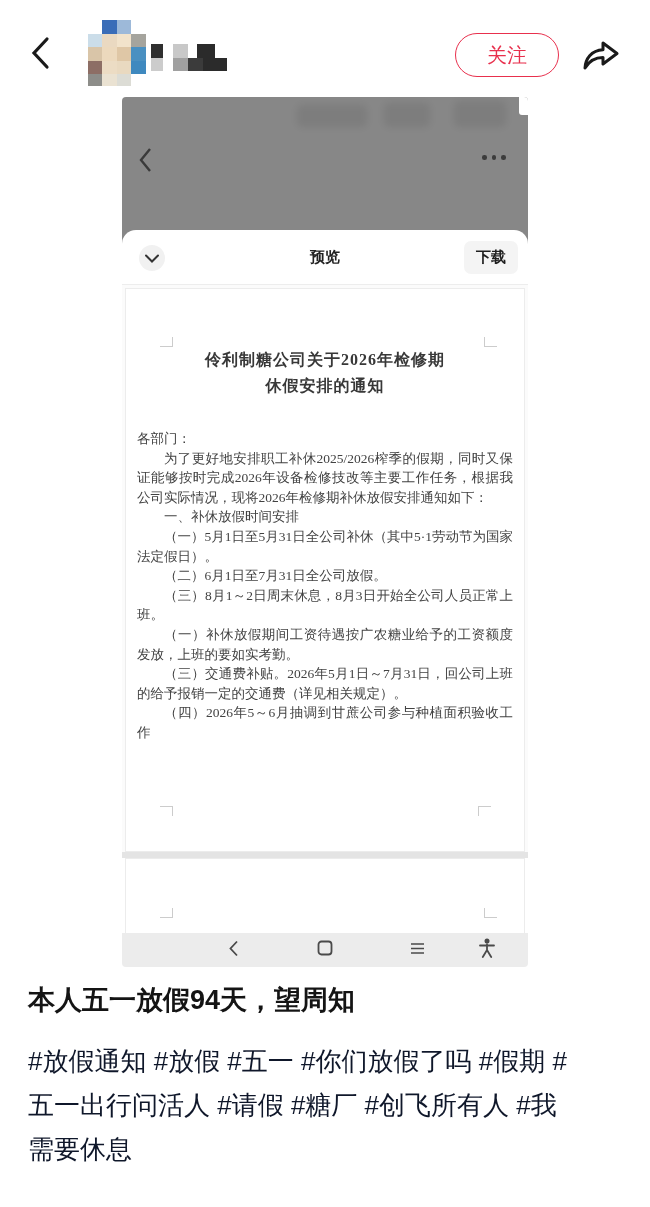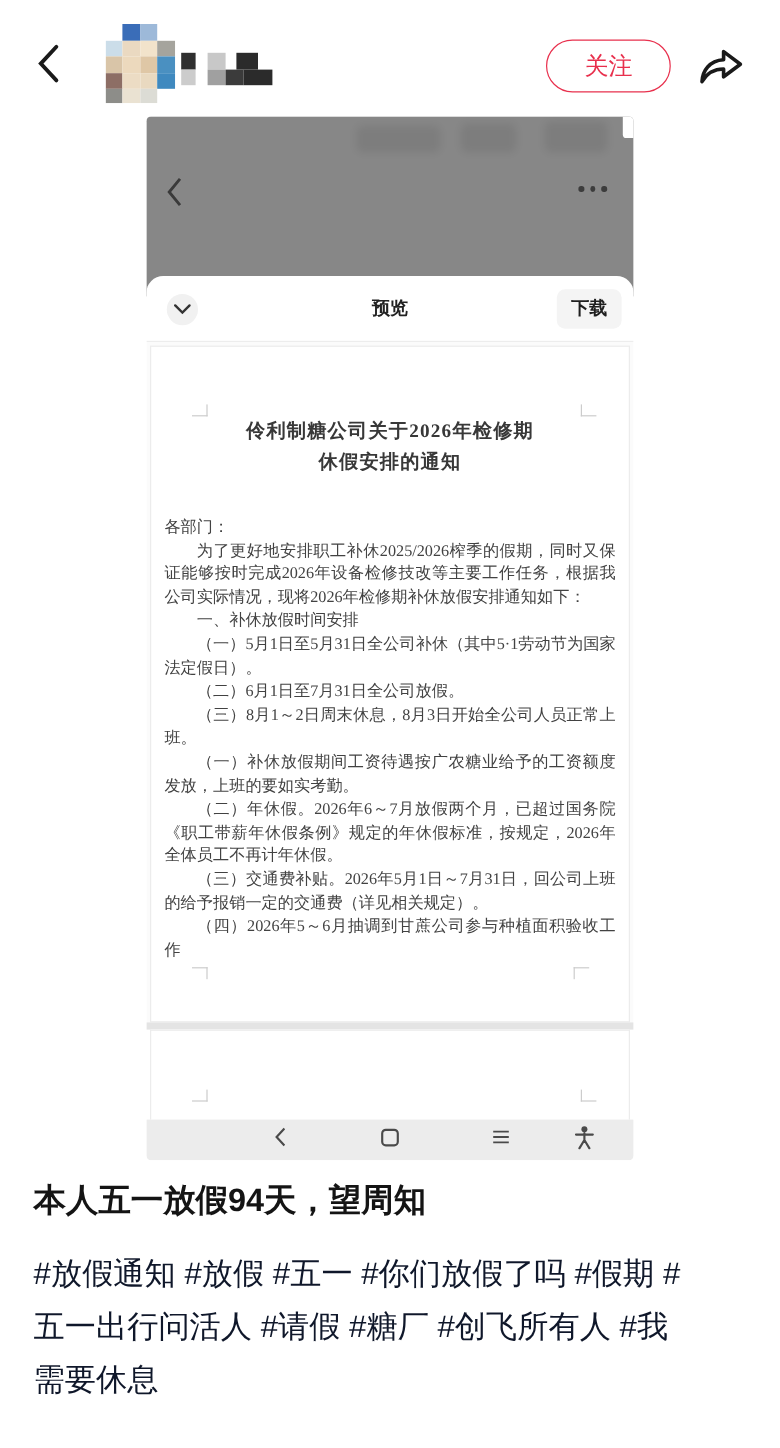--- a/index.html
+++ b/index.html
@@ -158,21 +158,20 @@
         <div class="doc-body">
           <p class="doc-p doc-salutation">各部门：</p>
           <div>
 
           <p class="doc-p">为了更好地安排职工补休2025/2026榨季的假期，同时又保证能够按时完成2026年设备检修技改等主要工作任务，根据我公司实际情况，现将2026年检修期补休放假安排通知如下：</p>
               <p class="doc-p">一、补休放假时间安排</p>
               <p class="doc-p">（一）5月1日至5月31日全公司补休（其中5·1劳动节为国家法定假日）。</p>
               <p class="doc-p">（二）6月1日至7月31日全公司放假。</p>
               <p class="doc-p">（三）8月1～2日周末休息，8月3日开始全公司人员正常上班。</p>
               <p class="doc-p">（一）补休放假期间工资待遇按广农糖业给予的工资额度发放，上班的要如实考勤。</p>
-              <p class="doc-p">（二）年休假。2026年6～7月放假两个月，已超过国务院《职工带薪年休假条例》规定的年休假标准，按规定，2026年全体员工不再计年休假。</p>
               <p class="doc-p">（三）交通费补贴。2026年5月1日～7月31日，回公司上班的给予报销一定的交通费（详见相关规定）。</p>
               <p class="doc-p">（四）2026年5～6月抽调到甘蔗公司参与种植面积验收工作</p>
             </div>
         </div>
       </div>
     </div>
 
     <div class="separator"></div>
     <div class="page2">
       <div class="mark tl" style="left:34px;top:49px;"></div>

